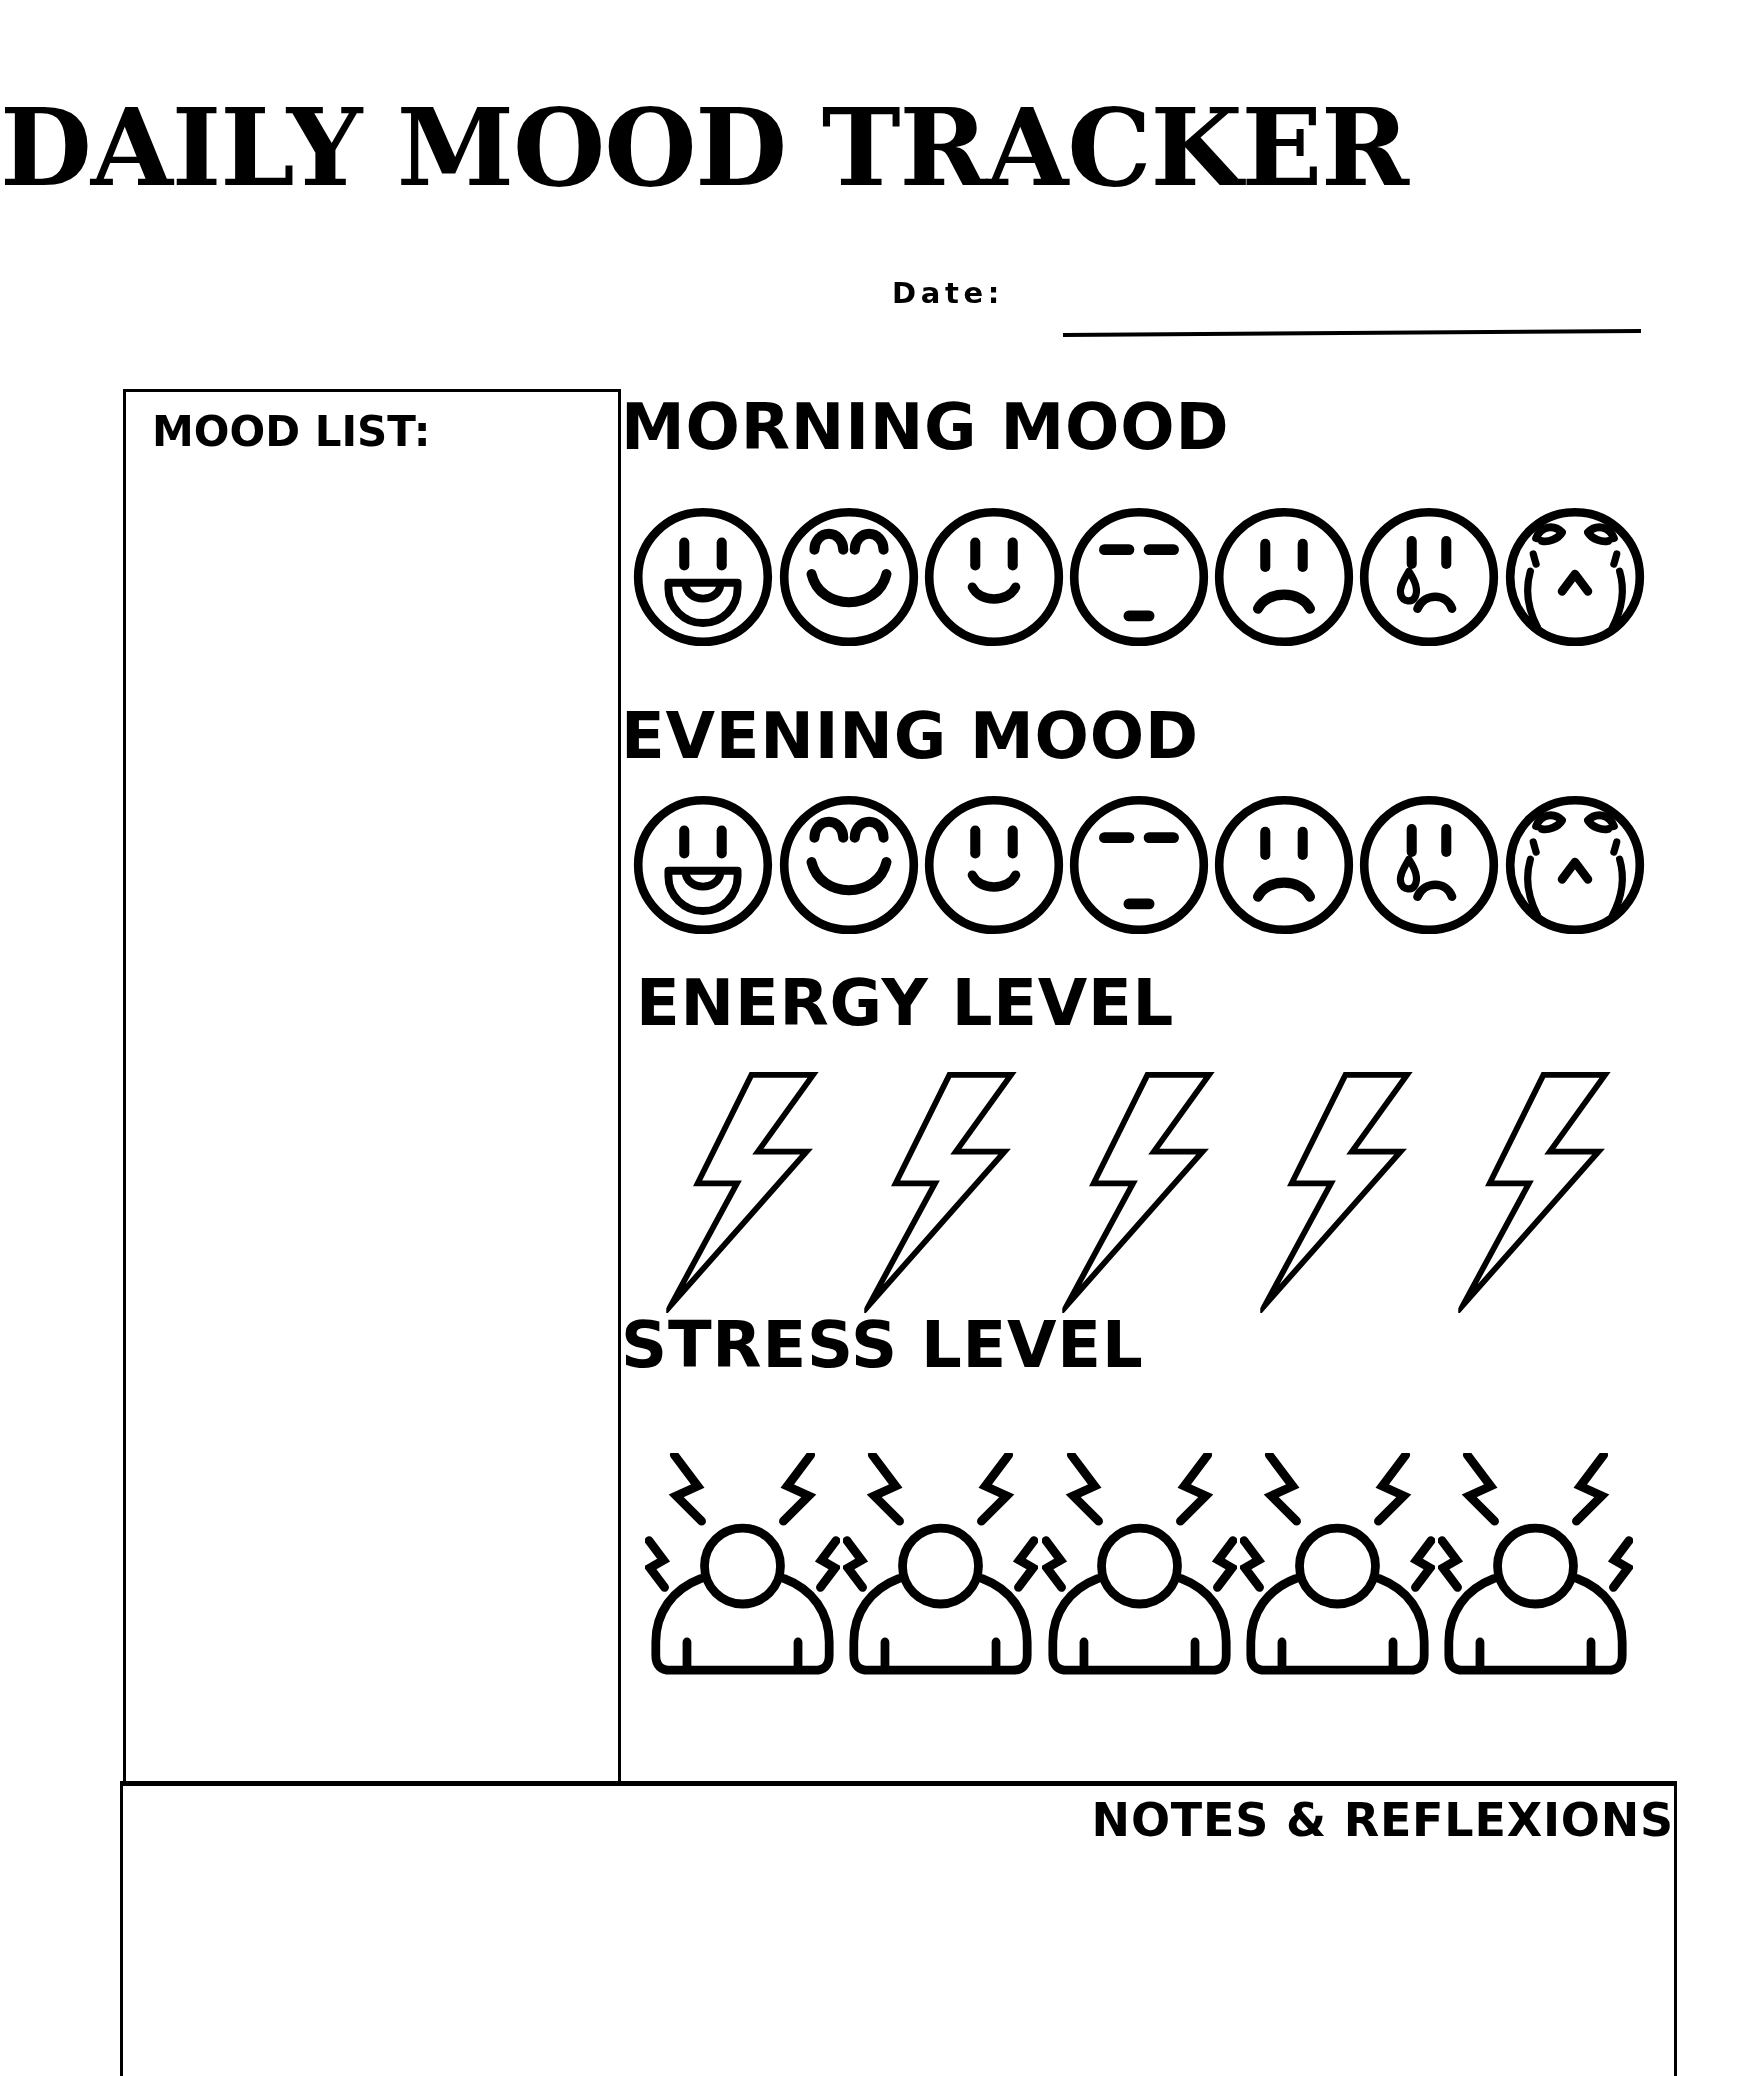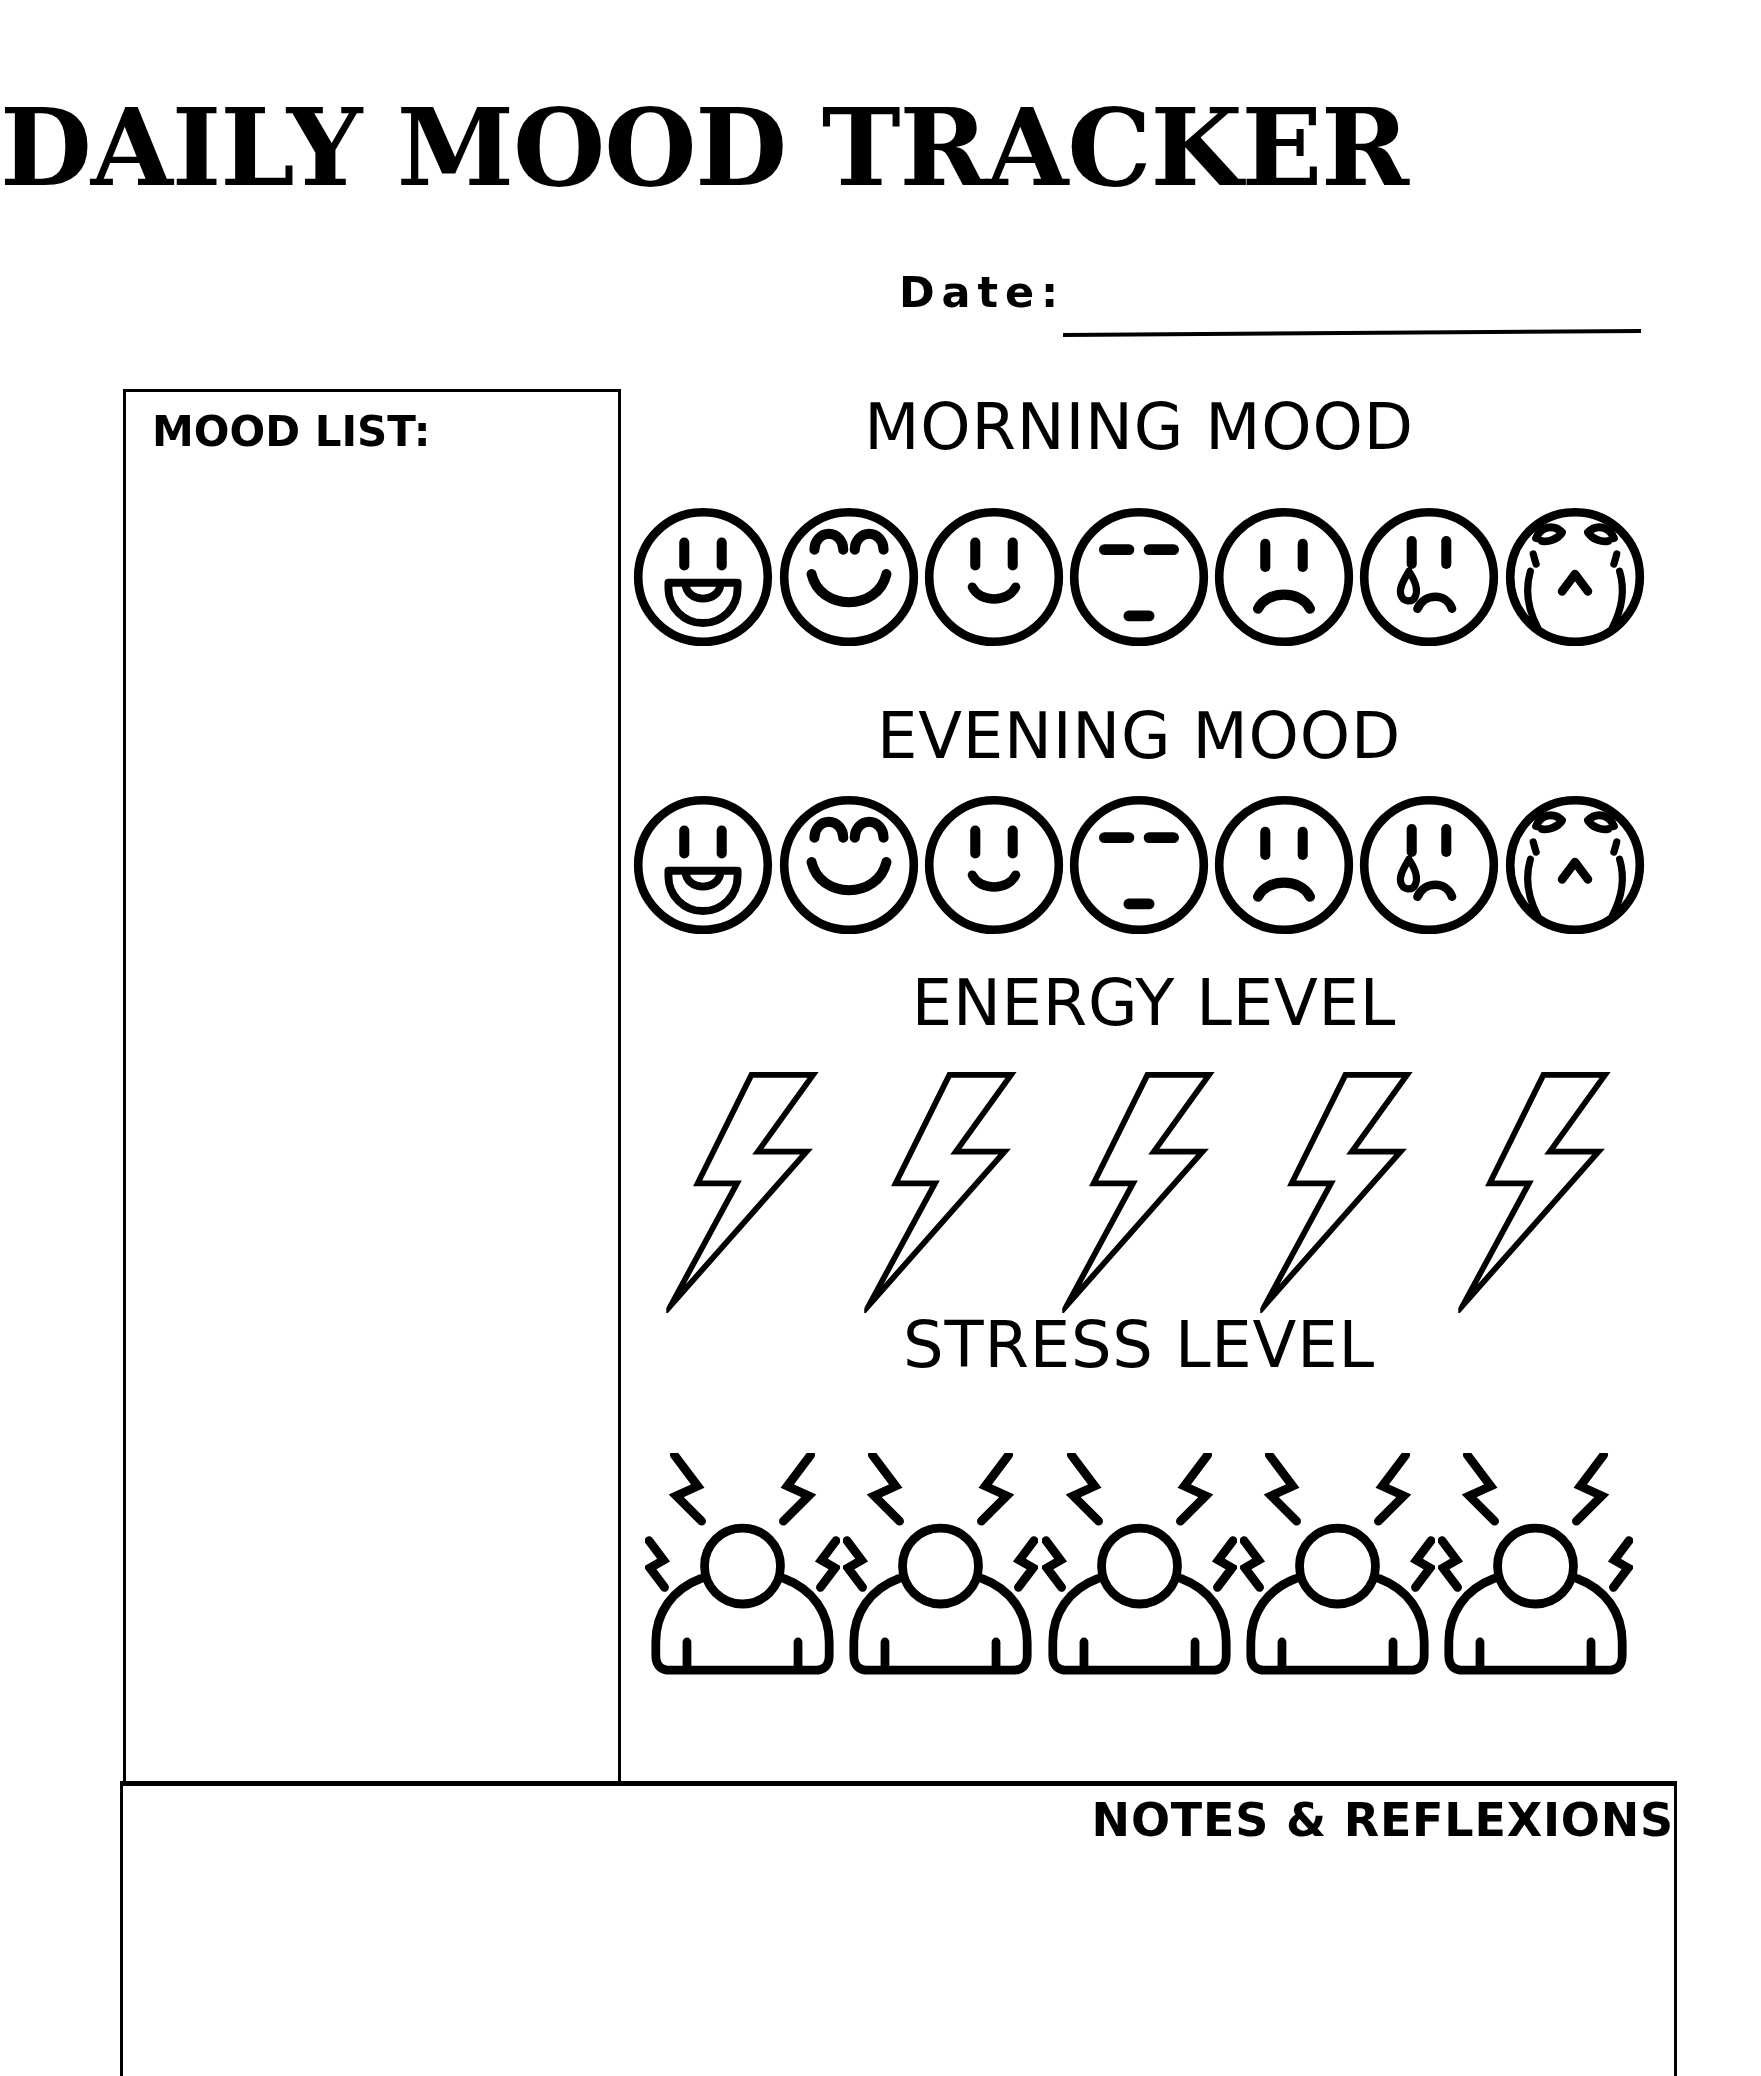--- a/index.html
+++ b/index.html
@@ -6,36 +6,36 @@
   .page {
     position:relative; width:1762px; height:2492px; background:#ffffff;
     font-family:"DejaVu Sans", sans-serif; color:#000; overflow:hidden;
   }
   .title {
     position:absolute; top:95px; left:0; width:1402px; text-align:left;
     font-family:"DejaVu Serif", serif; font-weight:700; font-size:106px;
     letter-spacing:-1.2px; line-height:1; white-space:nowrap;
   }
   .date-label {
-    position:absolute; left:892px; top:271px; font-size:43px; font-weight:700;
-    letter-spacing:0.16em; line-height:1;margin-left:7px;
+    position:absolute; left:892px; top:279px; font-size:29px; font-weight:700;
+    letter-spacing:0.16em; line-height:1;
   }
   .date-line {
     position:absolute; left:1063px; top:331px; width:578px; height:3.7px;
     background:#000; transform:rotate(-0.4deg);
   }
   .mood-box {
     position:absolute; left:123px; top:389px; width:498px; height:1672px;
     border:3.7px solid #000; border-bottom-width:6.2px; box-sizing:border-box;
     background:#fff;
   }
   .mood-label { margin:17.4px 0 0 26px; font-size:42px; font-weight:700; line-height:1.1; }
   .sec-heading {
-    position:absolute; left:621px; width:1036px; text-align:center;
-    font-size:64px; font-weight:400; letter-spacing:0.8px; line-height:1; white-space:nowrap;
+    position:absolute; left:621px; width:1036px; text-align:left;
+    font-size:64px; font-weight:700; letter-spacing:0.8px; line-height:1; white-space:nowrap;
   }
   .h-morning { top:395px; }
   .h-evening { top:704px; }
   .h-energy  { top:971px;padding-left:15px; }
   .h-stress  { top:1313px; }
   .row {
     position:absolute; left:621px; width:1036px;
     display:flex; justify-content:center; align-items:flex-start;
   }
   .faces-row  { gap:1.2px; }

